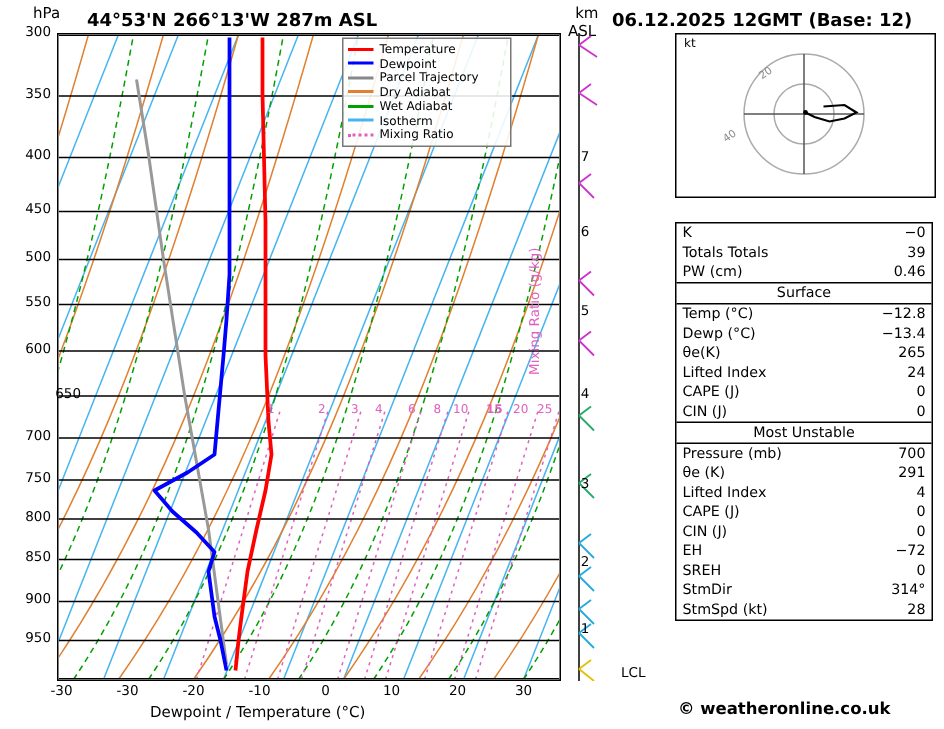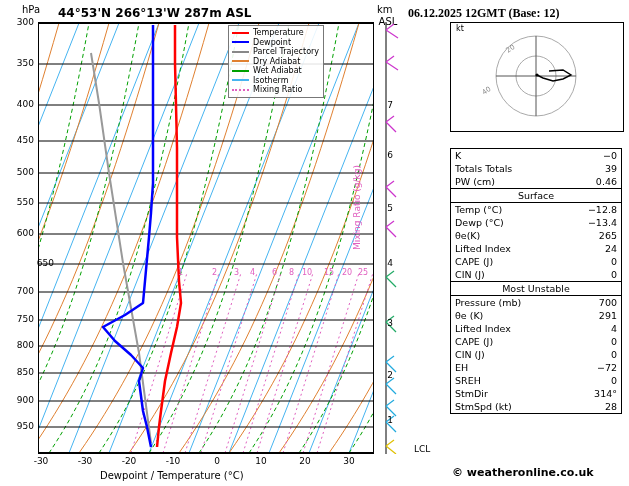--- a/index.html
+++ b/index.html
@@ -10,40 +10,40 @@
     font-size:10px;
     color:#000000;
     position:relative;
     overflow:hidden;
   }
   .abs{position:absolute;}
 
   
   #hpa-label{left:22px;top:4px;font-size:10px;}
   #station-title{left:58px;top:6px;font-size:12px;font-weight:bold;}
-  #km-label{left:377px;top:4px;font-size:10px;text-align:left;width:22px;}
+  #km-label{left:377px;top:4px;font-size:10px;text-align:right;width:22px;}
   #asl-label{left:375px;top:16px;font-size:10px;text-align:center;width:26px;}
-  #date-title{left:408px;top:6px;font-size:12px;font-weight:bold;font-family:Liberation Serif, serif;}
+  #date-title{left:408px;top:6px;font-size:12px;font-weight:bold;}
 
   
   #plot{
     left:38px;top:22px;width:336px;height:432px;
     border:1px solid #000;
     box-sizing:border-box;
     overflow:hidden;
     background:#fff;
   }
   #plot svg{display:block;}
 
   
   #kmaxis{left:374px;top:22px;width:26px;height:432px;}
 
   
   #legend{
-    left:228px;top:25px;width:96px;
+    left:228px;top:25px;width:113px;
     background:rgba(255,255,255,0.88);
     border:1px solid #777;
     padding:2px 3px;
     box-sizing:border-box;
     font-size:8px;
     line-height:9.5px;
   }
   .lg-row{display:flex;align-items:center;height:9.5px;}
   .lg-swatch{width:17px;height:0;border-top-width:2px;border-top-style:solid;margin-right:4px;}
   .lg-label{white-space:nowrap;}
@@ -196,21 +196,21 @@
 </div>
 
 <div class="abs" id="mixlabel">Mixing Ratio (g/kg)</div>
 <div class="abs mixnum" style="left:178px;top:268px;">1</div>
 <div class="abs mixnum" style="left:212px;top:268px;">2</div>
 <div class="abs mixnum" style="left:234px;top:268px;">3</div>
 <div class="abs mixnum" style="left:250px;top:268px;">4</div>
 <div class="abs mixnum" style="left:272px;top:268px;">6</div>
 <div class="abs mixnum" style="left:289px;top:268px;">8</div>
 <div class="abs mixnum" style="left:302px;top:268px;">10</div>
-<div class="abs mixnum" style="left:324px;top:268px;">15</div>
+<div class="abs mixnum" style="left:324px;top:268px;font-weight:bold;">15</div>
 <div class="abs mixnum" style="left:342px;top:268px;">20</div>
 <div class="abs mixnum" style="left:358px;top:268px;">25</div>
 
 <div class="abs" id="legend">
   <div class="lg-row">
     <span class="lg-swatch" style="border-top-color:#ff0000;"></span>
     <span class="lg-label">Temperature</span>
   </div>
   <div class="lg-row">
     <span class="lg-swatch" style="border-top-color:#0000ff;"></span>

